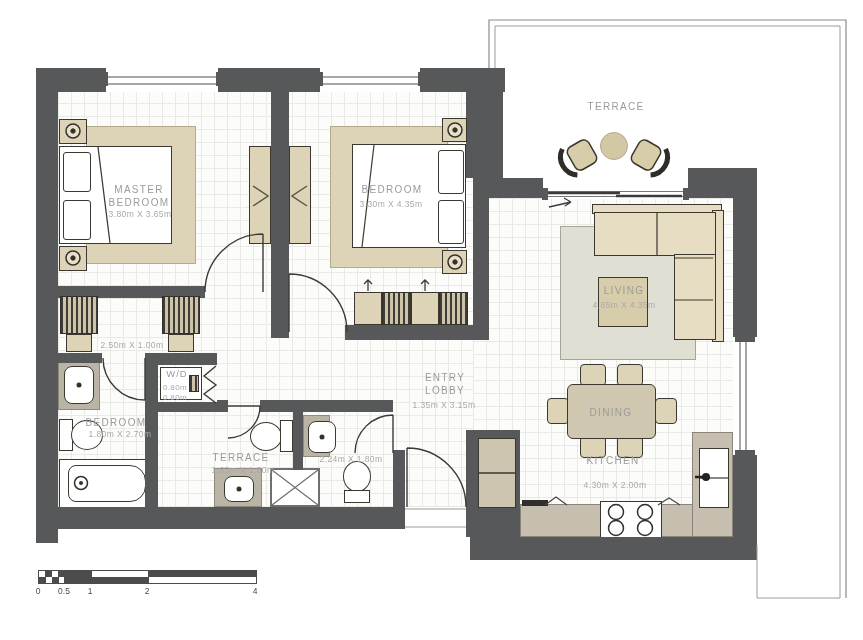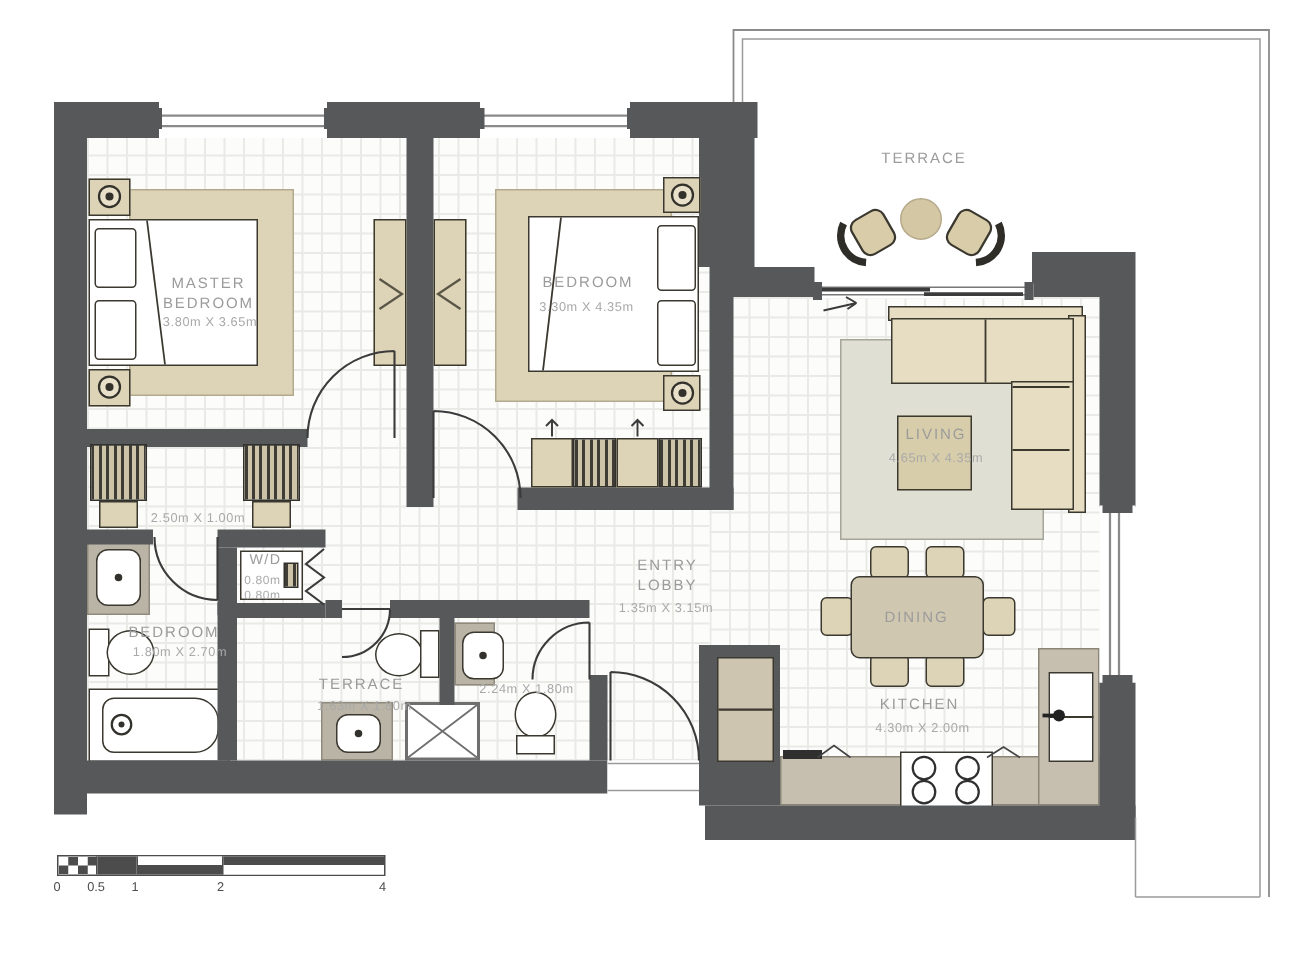--- a/index.html
+++ b/index.html
@@ -246,21 +246,21 @@
   <div class="lbl" style="left:392px;top:189px;">BEDROOM</div>
   <div class="dim" style="left:391px;top:204px;">3.30m X 4.35m</div>
 
   <div class="lbl" style="left:616px;top:106px;">TERRACE</div>
 
   <div class="lbl" style="left:624px;top:290px;text-align:center;">LIVING</div>
   <div class="dim" style="left:624px;top:305px;">4.65m X 4.35m</div>
 
   <div class="lbl" style="left:611px;top:412px;">DINING</div>
 
-  <div class="lbl" style="left:613px;top:470px;">KITCHEN</div>
+  <div class="lbl" style="left:613px;top:460px;">KITCHEN</div>
   <div class="dim" style="left:615px;top:485px;">4.30m X 2.00m</div>
 
   <div class="lbl wrap" style="left:445px;top:384px;width:70px;">ENTRY LOBBY</div>
   <div class="dim" style="left:444px;top:405px;">1.35m X 3.15m</div>
 
   <div class="dim" style="left:132px;top:345px;">2.50m X 1.00m</div>
 
   <div class="lbl sm" style="left:177px;top:374px;z-index:41;">W/D</div>
   <div class="dim" style="left:175px;top:387px;font-size:8px;z-index:41;">0.80m</div>
   <div class="dim" style="left:175px;top:397px;font-size:8px;z-index:41;">0.80m</div>

